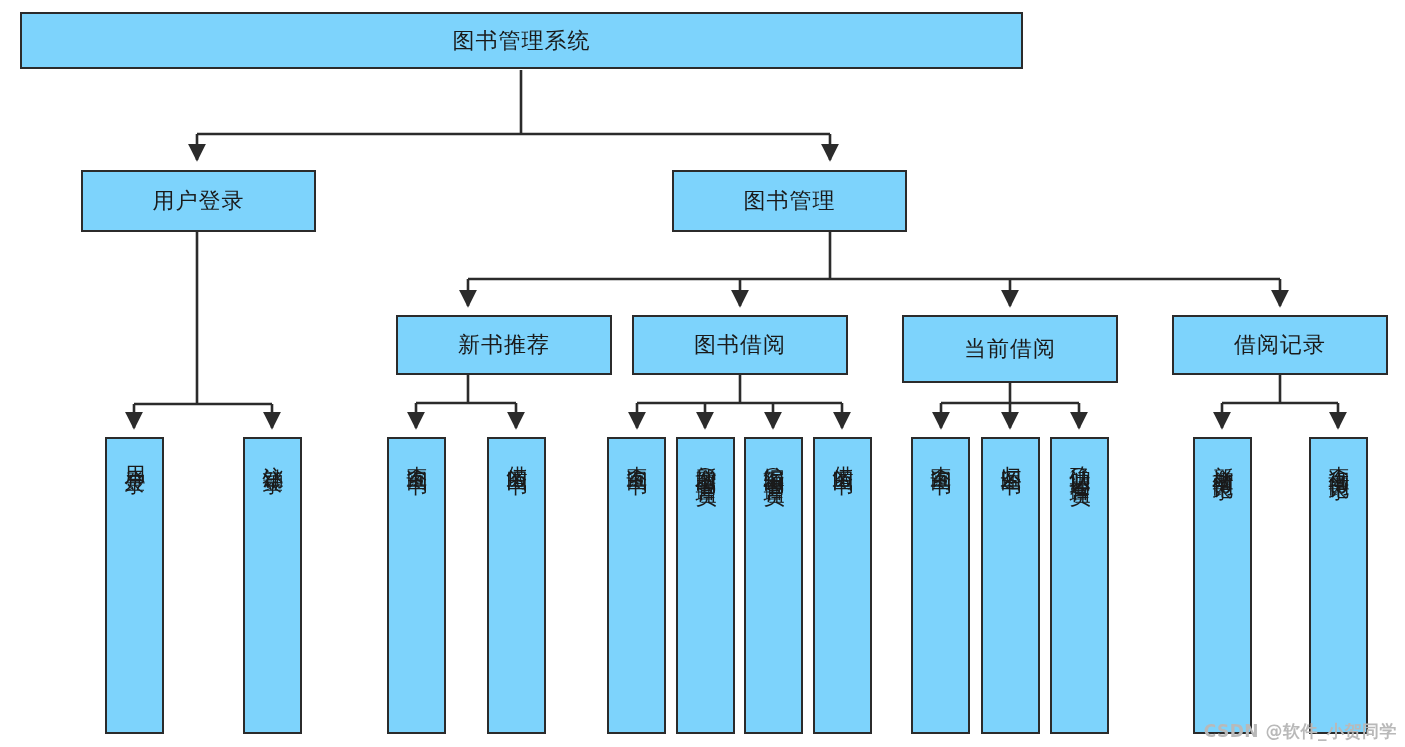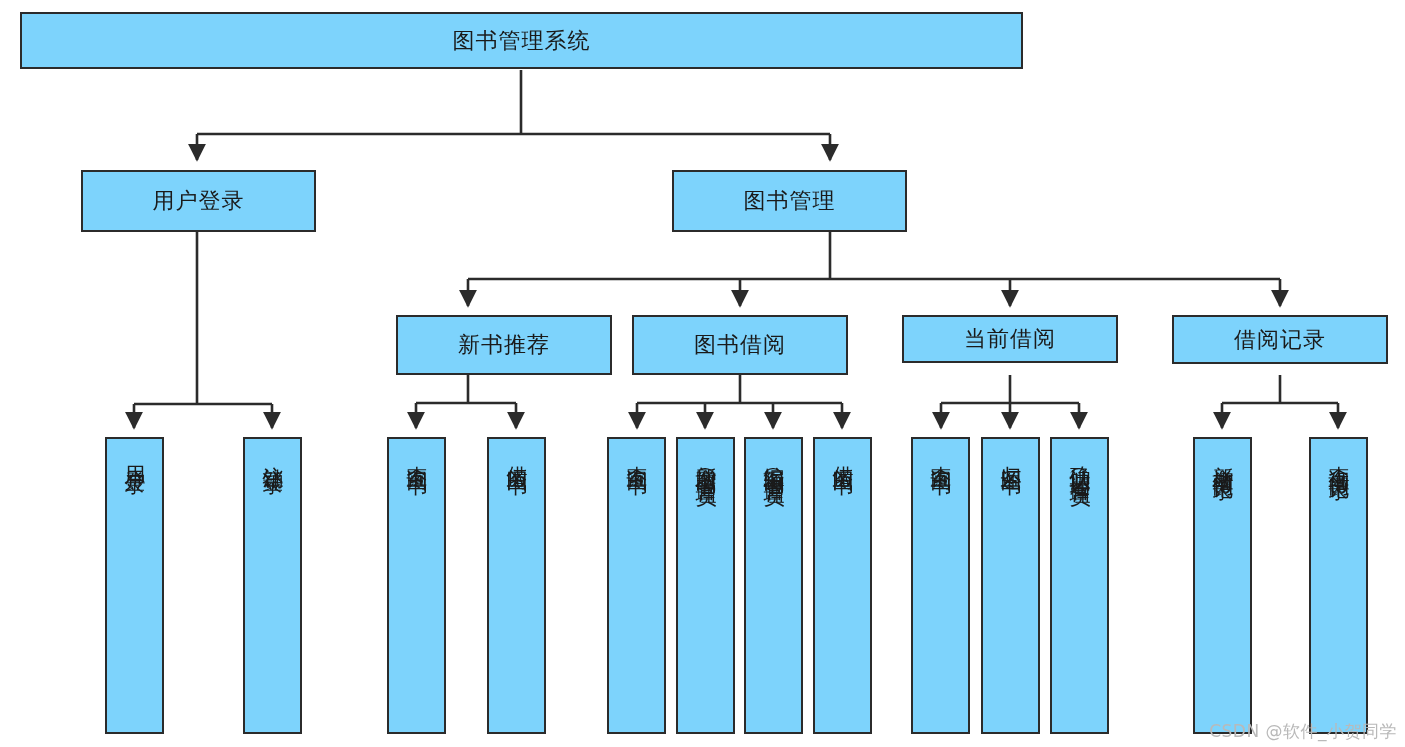--- a/index.html
+++ b/index.html
@@ -62,20 +62,21 @@
   #watermark {
     position: absolute;
     right: 8px;
     bottom: 4px;
     font-size: 17px;
     color: #b9b9b9;
     letter-spacing: 0.5px;
     z-index: 5;
     white-space: nowrap;
     font-family: "DejaVu Sans", "Liberation Sans", sans-serif;
+    font-weight: bold;
   }
 </style>
 </head>
 <body>
 
 <div id="diagram-root">
 
   <svg class="connectors" viewBox="0 0 1405 747" xmlns="http://www.w3.org/2000/svg">
     <defs>
       <marker id="arrow" viewBox="0 0 10 10" refX="9" refY="5" markerWidth="7" markerHeight="7" orient="auto-start-reverse">
@@ -136,24 +137,24 @@
   <div class="node horizontal" style="left:672px; top:170px; width:235px; height:62px;">
     <span class="node-label">图书管理</span>
   </div>
 
   <div class="node horizontal" style="left:361px; top:315px; width:216px; height:60px;margin-left:35px;">
     <span class="node-label">新书推荐</span>
   </div>
   <div class="node horizontal" style="left:632px; top:315px; width:216px; height:60px;">
     <span class="node-label">图书借阅</span>
   </div>
-  <div class="node horizontal" style="left:902px; top:315px; width:216px; height:48px;">
+  <div class="node horizontal" style="left:902px; top:315px; width:216px; height:68px;">
     <span class="node-label">当前借阅</span>
   </div>
-  <div class="node horizontal" style="left:1172px; top:315px; width:216px; height:49px;">
+  <div class="node horizontal" style="left:1172px; top:315px; width:216px; height:60px;">
     <span class="node-label">借阅记录</span>
   </div>
 
   <div class="node vertical" style="left:105px; top:437px; width:59px; height:297px;">
     <span class="node-label">用户登录</span>
   </div>
   <div class="node vertical" style="left:243px; top:437px; width:59px; height:297px;">
     <span class="node-label">注销登录</span>
   </div>
 

